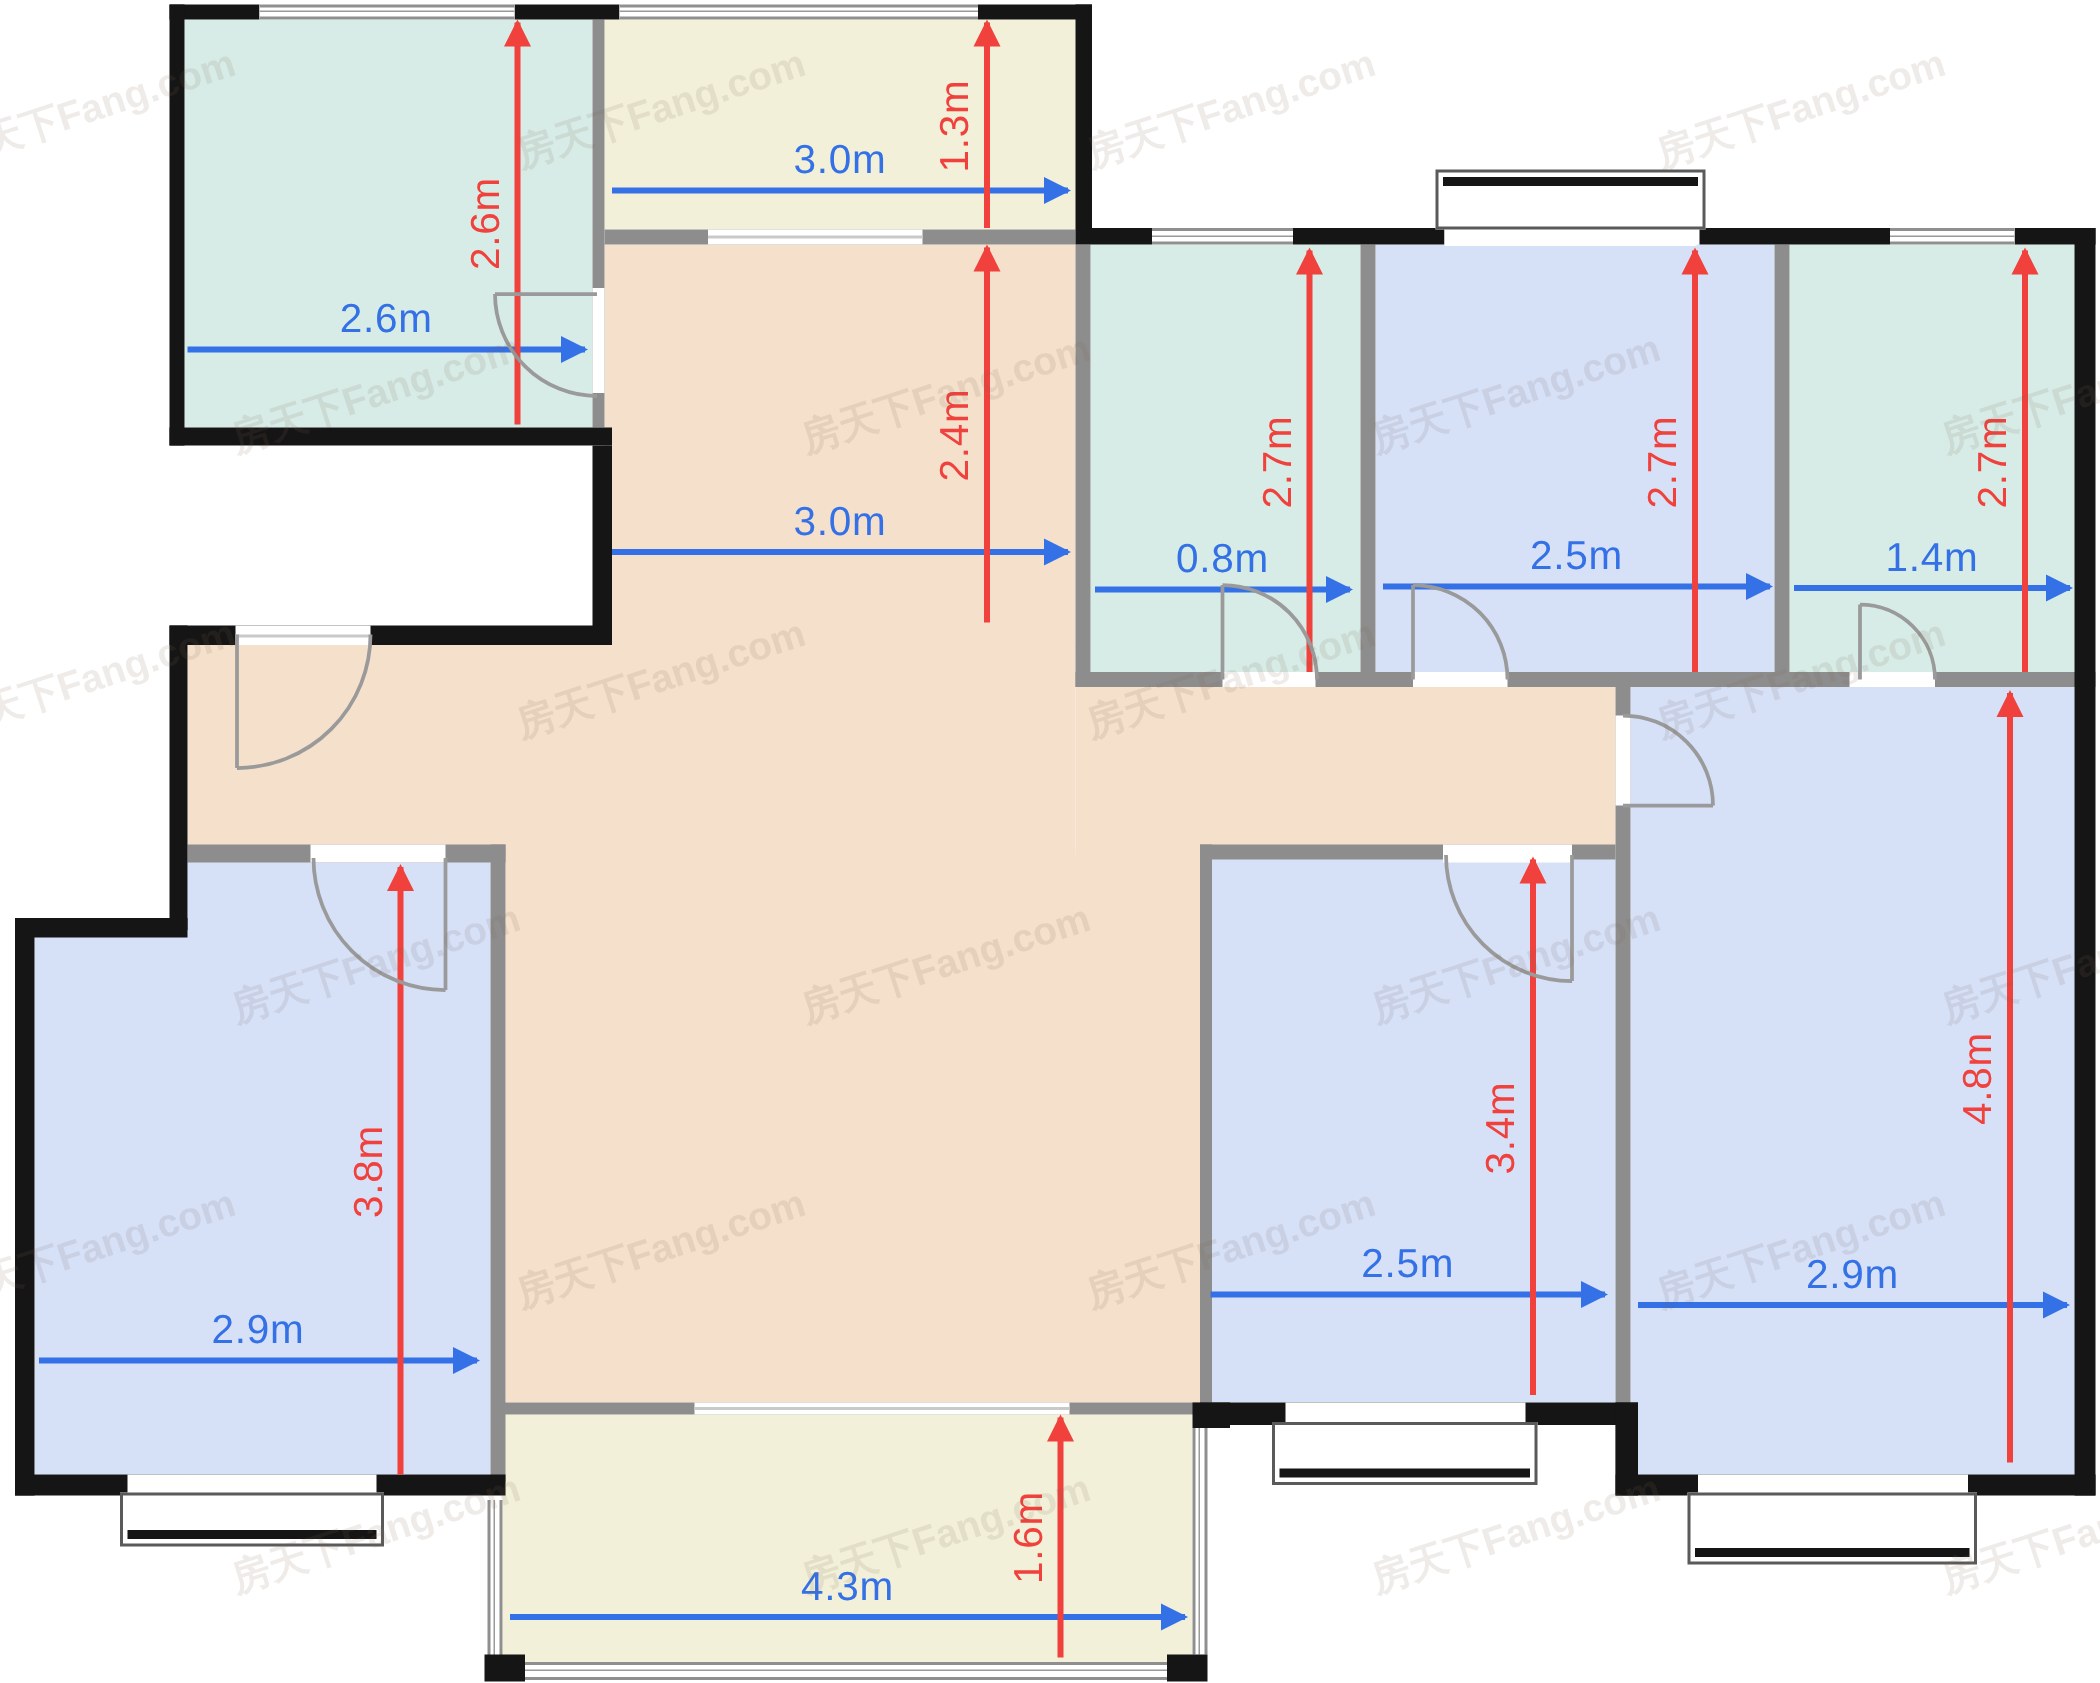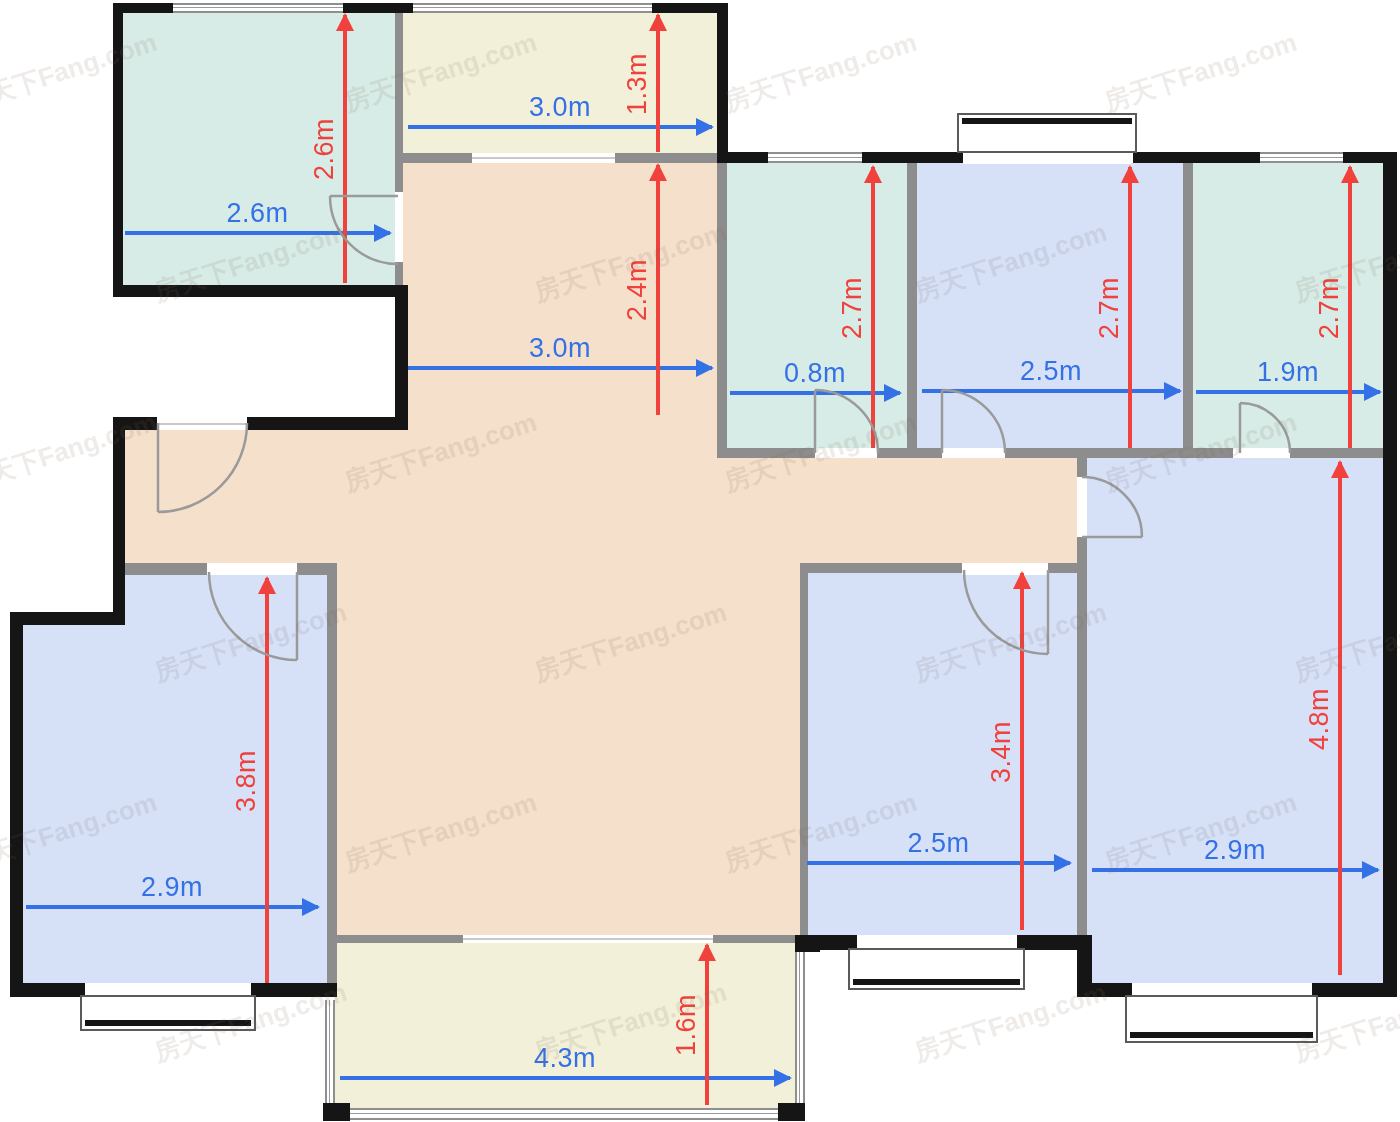--- a/index.html
+++ b/index.html
@@ -205,21 +205,21 @@
       <path d="M1048,570 L1048,654" fill="none" stroke="#9a9a9a" stroke-width="2.5"></path>
       <path d="M1048,654 A84,84 0 0 1 964,570" fill="none" stroke="#9a9a9a" stroke-width="2.5"></path>
       <path d="M297,572 L297,660" fill="none" stroke="#9a9a9a" stroke-width="2.5"></path>
       <path d="M297,660 A88,88 0 0 1 209,572" fill="none" stroke="#9a9a9a" stroke-width="2.5"></path>
     </svg>
 <span class="dim-label" style="left: 257.5px; top: 213px; color: rgb(52, 112, 230);">2.6m</span>
     <span class="dim-label" style="left: 560px; top: 107px; color: rgb(52, 112, 230);">3.0m</span>
     <span class="dim-label" style="left: 560px; top: 348px; color: rgb(52, 112, 230);">3.0m</span>
     <span class="dim-label" style="left: 815px; top: 373px; color: rgb(52, 112, 230);">0.8m</span>
     <span class="dim-label" style="left: 1051px; top: 371px; color: rgb(52, 112, 230);">2.5m</span>
-    <span class="dim-label" style="left: 1288px; top: 372px; color: rgb(52, 112, 230);">1.9m</span>
+    <span class="dim-label" style="left: 1288px; top: 372px; color: rgb(52, 112, 230);">1.4m</span>
     <span class="dim-label" style="left: 172px; top: 887px; color: rgb(52, 112, 230);">2.9m</span>
     <span class="dim-label" style="left: 938.5px; top: 843px; color: rgb(52, 112, 230);">2.5m</span>
     <span class="dim-label" style="left: 1235px; top: 850px; color: rgb(52, 112, 230);">2.9m</span>
     <span class="dim-label" style="left: 565px; top: 1058px; color: rgb(52, 112, 230);">4.3m</span>
     <span class="dim-label vert" style="left: 324px; top: 149px; color: rgb(240, 65, 61);">2.6m</span>
     <span class="dim-label vert" style="left: 637px; top: 83.5px; color: rgb(240, 65, 61);">1.3m</span>
     <span class="dim-label vert" style="left: 637px; top: 290px; color: rgb(240, 65, 61);">2.4m</span>
     <span class="dim-label vert" style="left: 852px; top: 307.5px; color: rgb(240, 65, 61);">2.7m</span>
     <span class="dim-label vert" style="left: 1109px; top: 307.5px; color: rgb(240, 65, 61);">2.7m</span>
     <span class="dim-label vert" style="left: 1329px; top: 307.5px; color: rgb(240, 65, 61);">2.7m</span>

